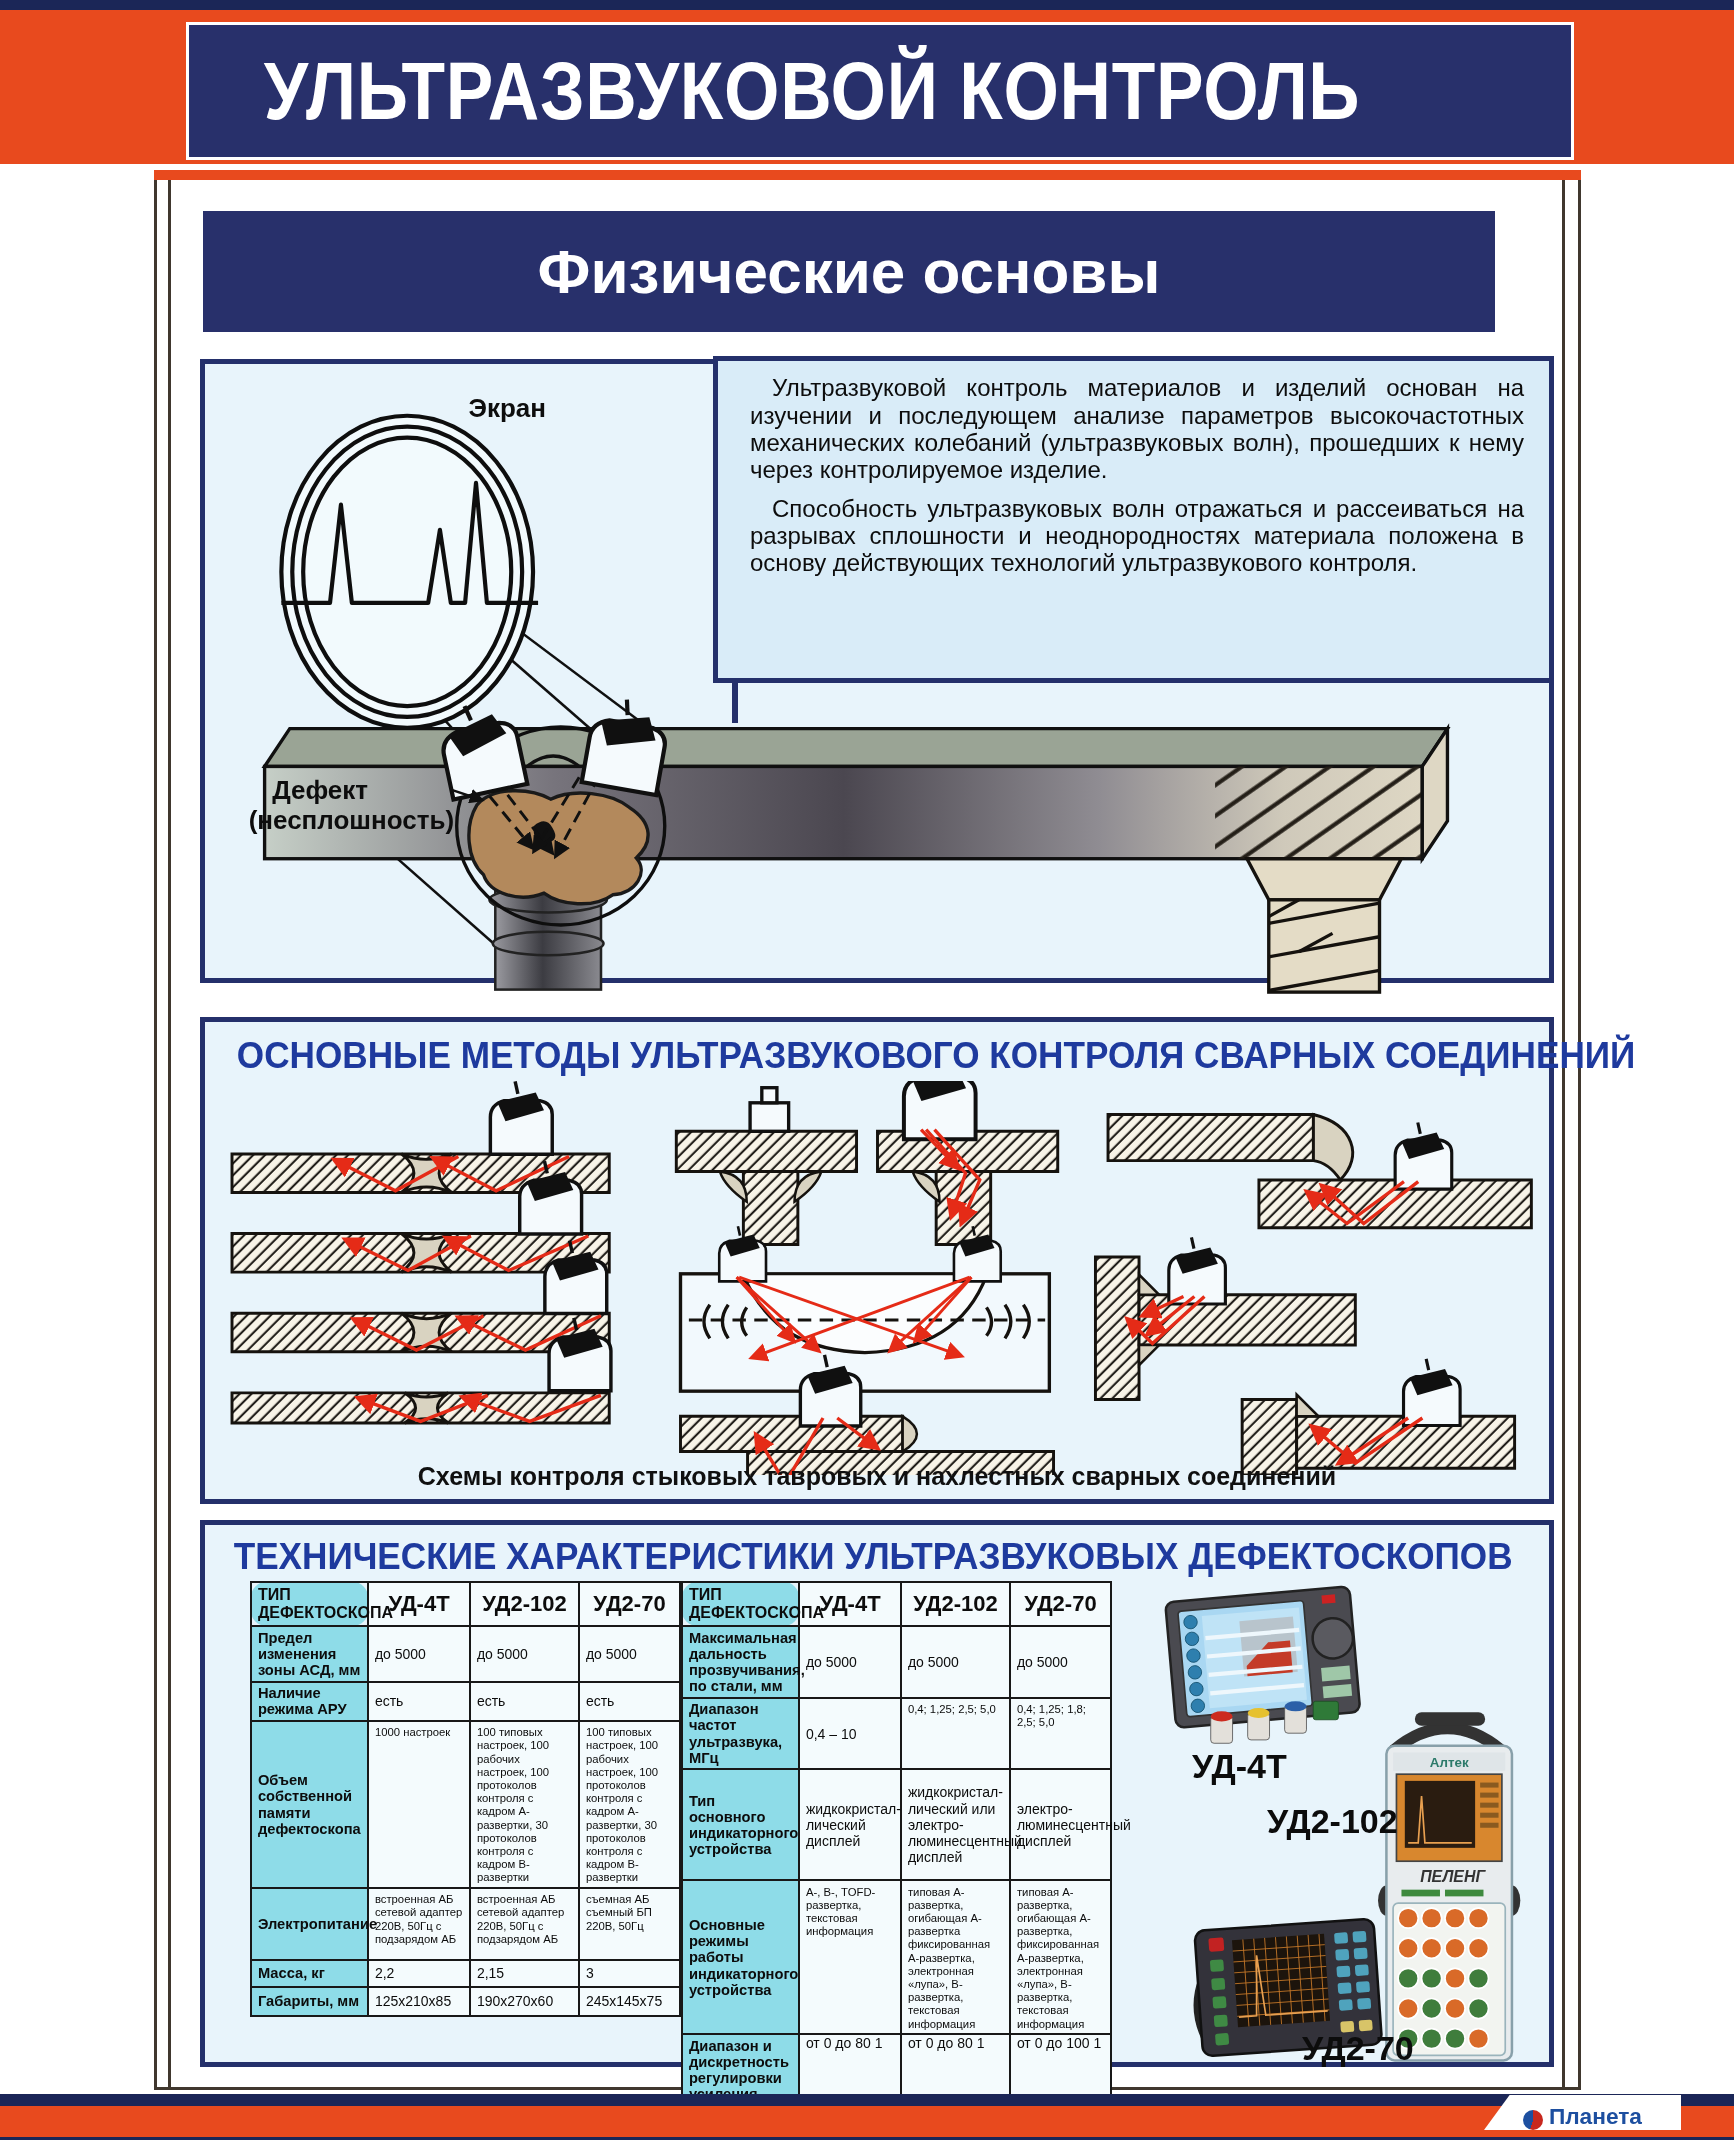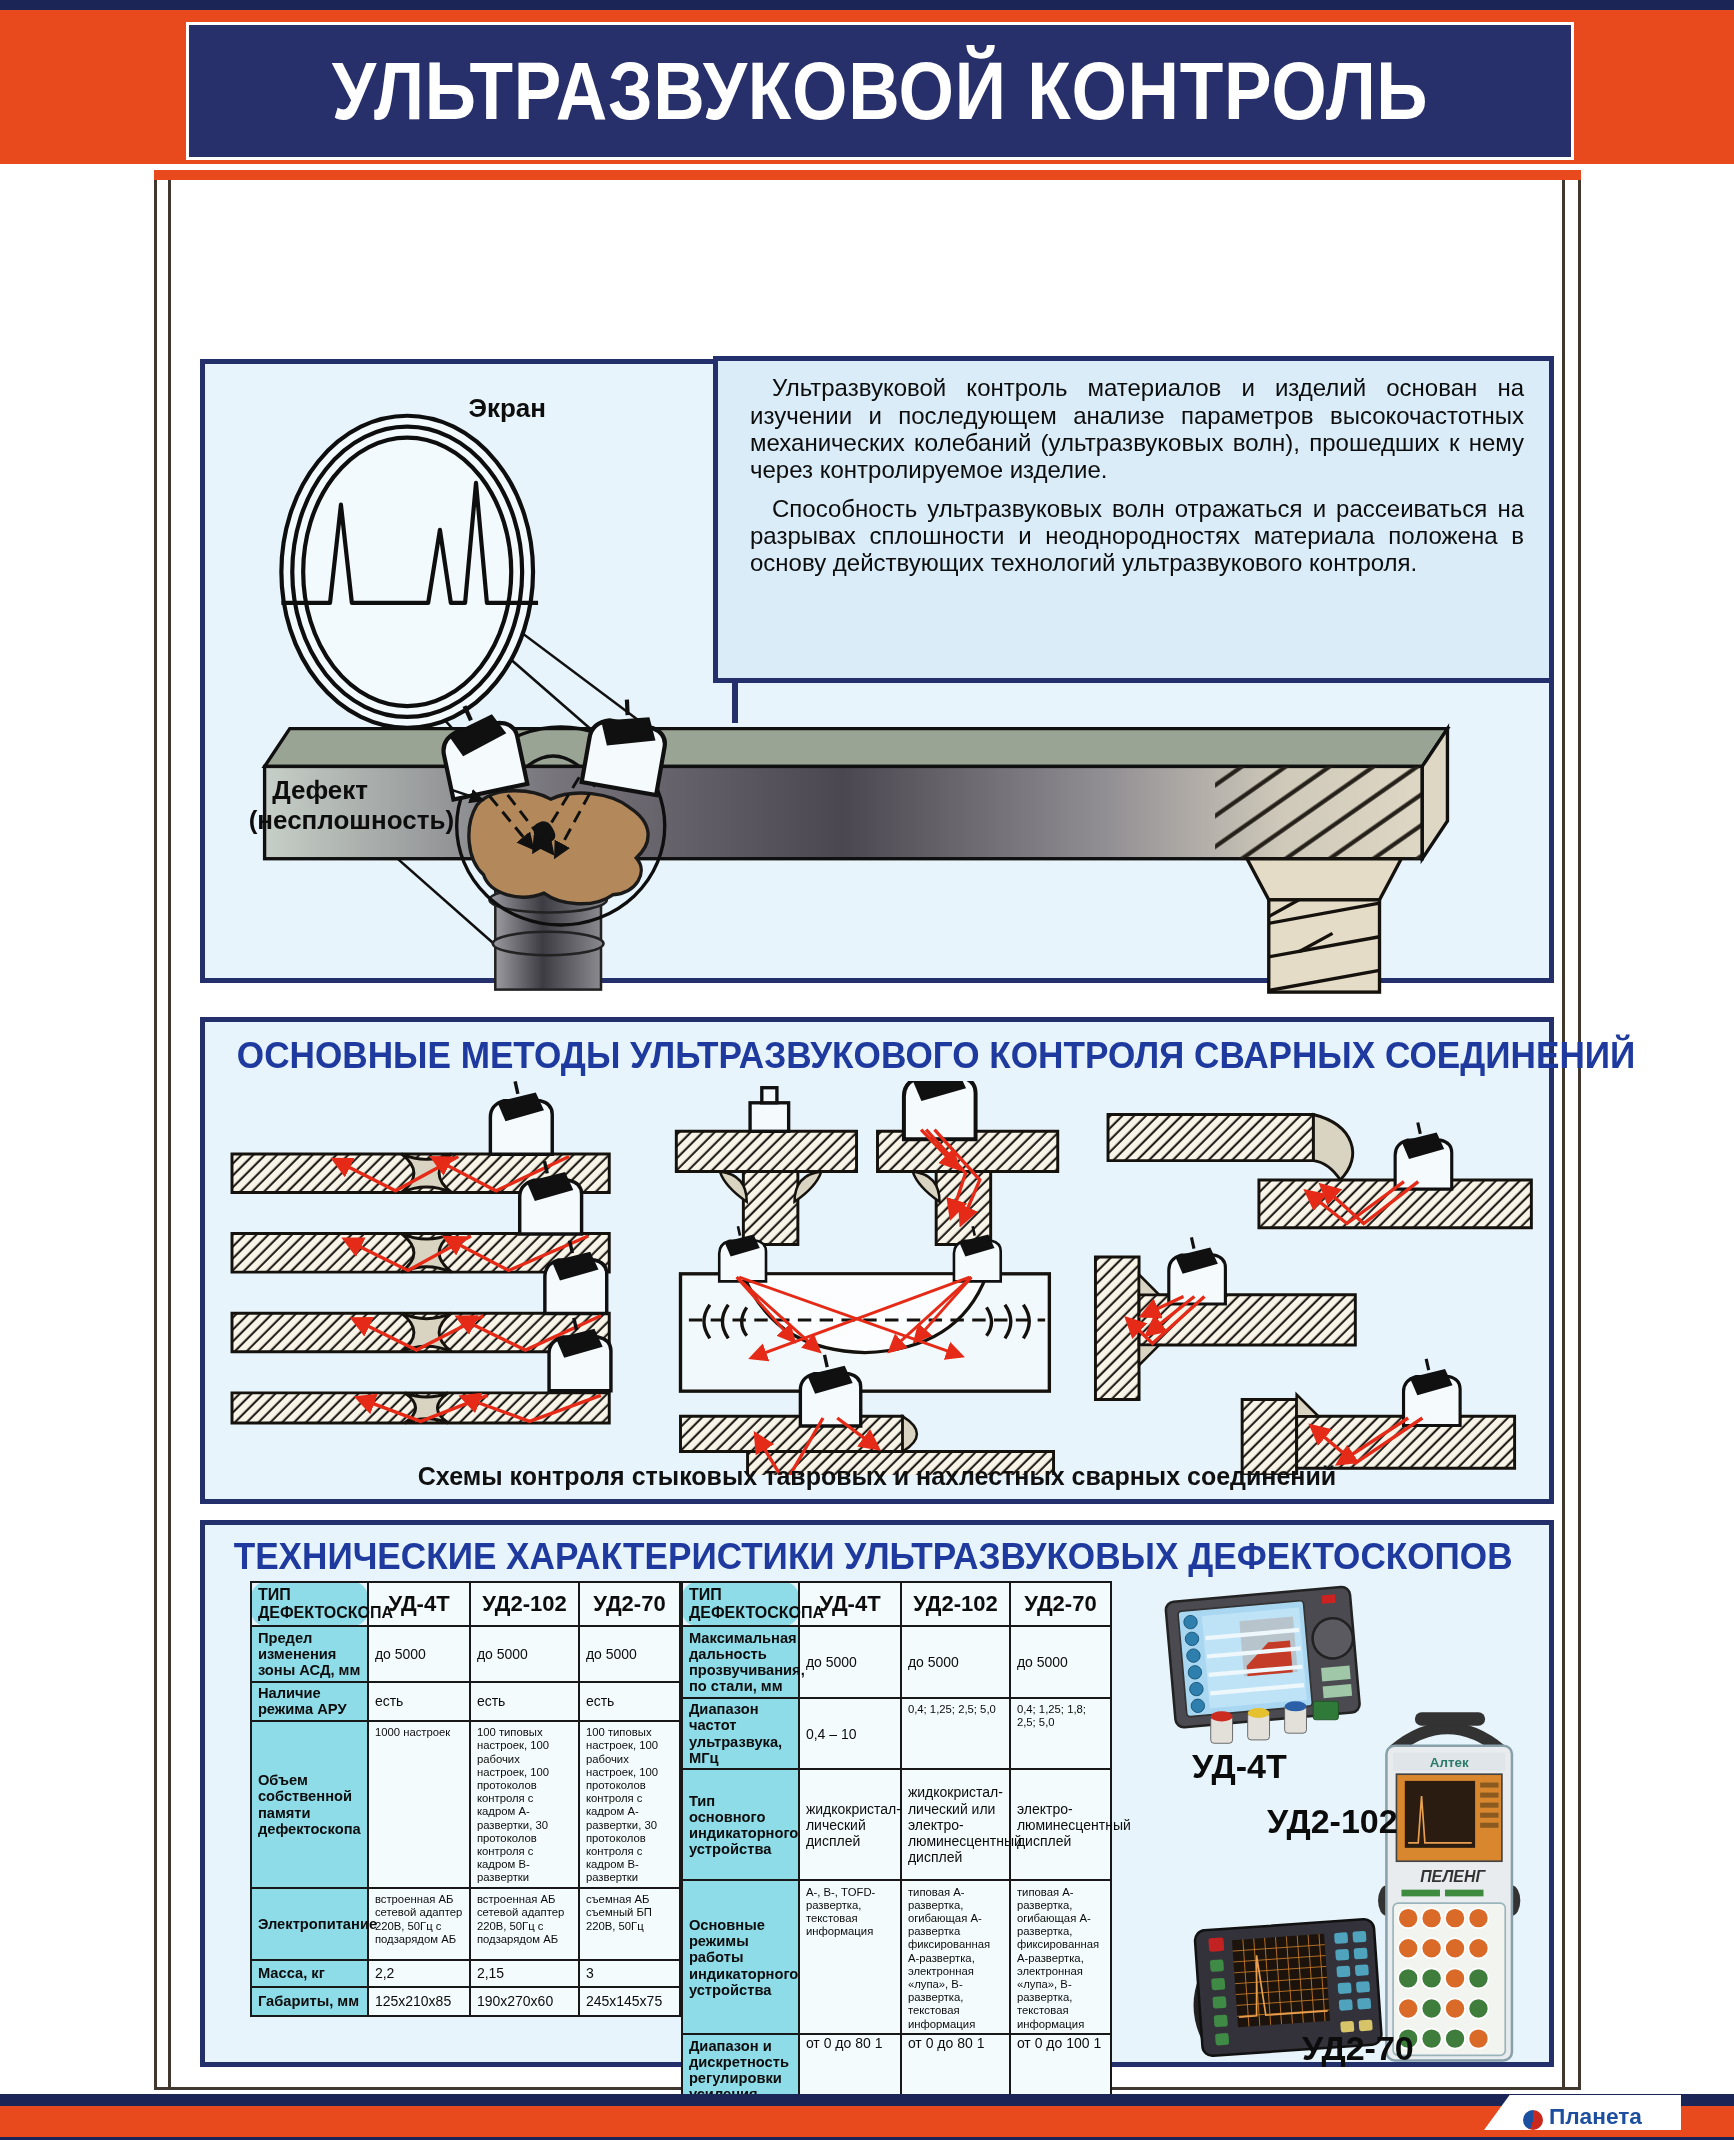--- a/index.html
+++ b/index.html
@@ -4,21 +4,21 @@
 <style>
   html,body{margin:0;padding:0;background:#ffffff;}
   *{box-sizing:border-box;}
   #poster{position:relative;width:1734px;height:2141px;background:#ffffff;overflow:hidden;
           font-family:"Liberation Sans",sans-serif;}
   .abs{position:absolute;}
   
   .top-navy{left:0;top:0;width:1734px;height:10px;background:#1b2657;}
   .orange-band{left:0;top:10px;width:1734px;height:154px;background:#e84a1e;}
   .title-box{left:186px;top:22px;width:1388px;height:138px;background:#28306b;border:3.4px solid #ffffff;
-             display:flex;align-items:center;justify-content:center;}
+             display:flex;align-items:center;}
   .title-box span{color:#ffffff;font-size:81px;font-weight:bold;white-space:nowrap;
                   transform:scaleX(0.88);letter-spacing:0.8px;}
   .orange-rule{left:154px;top:170px;width:1427px;height:10px;background:#e84a1e;}
   
   .vline{width:2.5px;top:180px;height:1909px;background:#40372e;}
   .hline{left:154px;top:2087px;width:1427px;height:2.5px;background:#40372e;}
   
   .phys-head{left:203px;top:211px;width:1292px;height:121px;background:#28306b;
              display:flex;align-items:center;justify-content:center;}
   .phys-head span{color:#ffffff;font-size:62px;font-weight:bold;}
@@ -97,20 +97,23 @@
     <span>УЛЬТРАЗВУКОВОЙ КОНТРОЛЬ</span>
   </div>
   <div class="abs orange-rule"></div>
 
   <div class="abs vline" style="left:154px"></div>
   <div class="abs vline" style="left:168px"></div>
   <div class="abs vline" style="left:1562px"></div>
   <div class="abs vline" style="left:1578px"></div>
   <div class="abs hline"></div>
 
+  <div class="abs phys-head">
+    <span>Физические основы</span>
+  </div>
   <div class="abs phys-rect"></div>
   <div class="abs phys-div"></div>
   <div class="abs text-panel">
     <p>Ультразвуковой контроль материалов и изделий основан на изучении и последующем анализе параметров высокочастотных механических колебаний (ультразвуковых волн), прошедших к нему через контролируемое изделие.</p>
     <p>Способность ультразвуковых волн отражаться и рассеиваться на разрывах сплошности и неоднородностях материала положена в основу действующих технологий ультразвукового контроля.</p>
   </div>
 
   <svg class="abs phys-svg" viewBox="0 0 1614 760">
 
     <g stroke="#101010" stroke-width="3">

